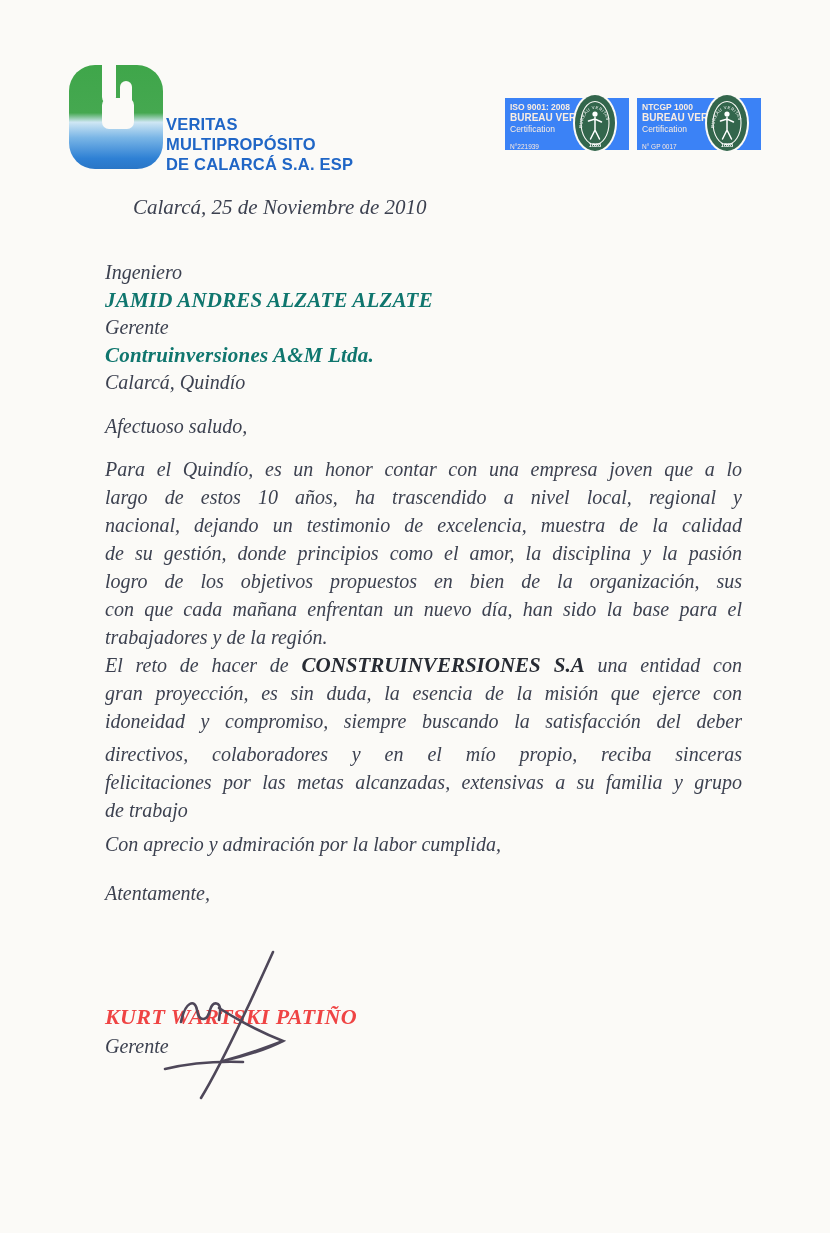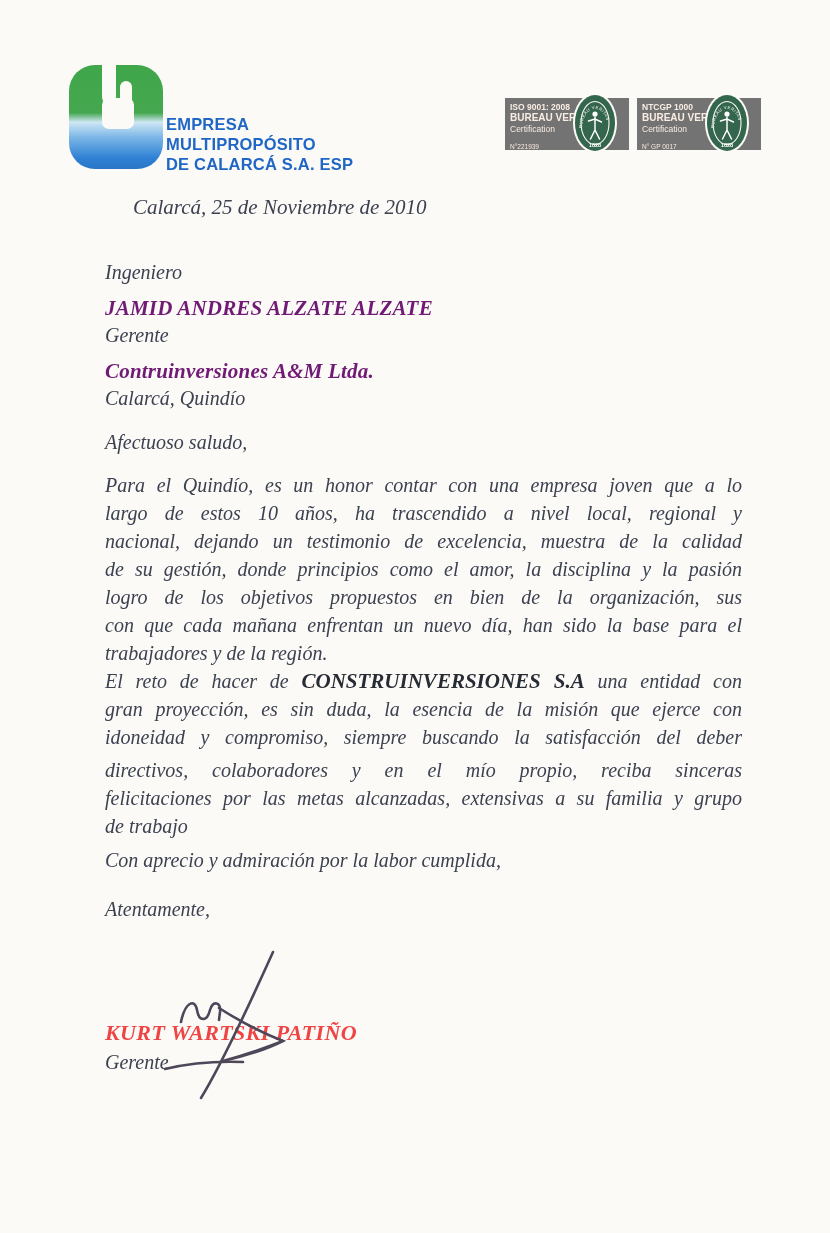--- a/index.html
+++ b/index.html
@@ -19,39 +19,39 @@
   .logo-text {
     position: absolute; left: 166px; top: 114px;
     font-family: "Liberation Sans", sans-serif;
     font-weight: bold; font-size: 16.5px; line-height: 20px;
     color: #2066c6; letter-spacing: 0.2px;
   }
 
   .badge { position: absolute; top: 95px; width: 132px; height: 66px; }
   .badge-rect {
     position: absolute; left: 0; top: 3px; width: 124px; height: 52px;
-    background: #737373;
+    background: #3b82f6;
     font-family: "Liberation Sans", sans-serif;
     color: #f9ede2; padding: 4px 0 0 5px;
   }
   .b-title { font-size: 8.5px; font-weight: bold; line-height: 10px; }
   .b-org   { font-size: 10px;  font-weight: bold; line-height: 12px; }
   .b-sub   { font-size: 8.5px; line-height: 10px; }
   .b-num   { font-size: 6.5px; margin-top: 9px; color: #fbe9de; }
   .seal { position: absolute; left: 66px; top: -4px; }
 
   
   .letter {
     position: absolute; left: 105px; top: 0; width: 637px;
     padding-top: 193px;
     color: #3c4150; font-style: italic; font-size: 20px; line-height: 28px;
   }
   .date { font-size: 21px; line-height: 28px; margin-left: 28px; }
   .addr { margin-top: 38px; line-height: 27.5px; }
-  .addr-strong { font-weight: bold; font-size: 21px; color: #701a75; letter-spacing: 0.2px; margin-top: 8px; }
+  .addr-strong { font-weight: bold; font-size: 21px; color: #0f766e; letter-spacing: 0.2px; }
   .greet { margin-top: 15px; }
   .para { line-height: 28px; }
   .p1 { margin-top: 15px; }
   .p2 { margin-top: 0px; }
   .p3 { margin-top: 5px; }
   .tline { text-align: justify; text-align-last: justify; }
   .tlast { text-align-last: auto; }
   .bseg { font-weight: bold; color: #272b33; font-size: 21px; }
   .closing { margin-top: 6px; }
   .signoff { margin-top: 21px; }
@@ -79,21 +79,21 @@
         <stop offset="1" stop-color="#2a76c6"></stop>
       </linearGradient>
     </defs>
     <rect x="1" y="1" width="94" height="104" rx="26" fill="url(#lgrad)"></rect>
     <rect x="34" y="-6" width="14" height="46" rx="7" fill="#fbfaf7"></rect>
     <rect x="34" y="34" width="32" height="31" rx="7" fill="#fbfaf7"></rect>
     <rect x="52" y="17" width="12" height="28" rx="6" fill="#fbfaf7"></rect>
   </svg>
 
   <div class="logo-text">
-    <div>EMPRESA</div>
+    <div>VERITAS</div>
     <div>MULTIPROPÓSITO</div>
     <div>DE CALARCÁ S.A. ESP</div>
   </div>
 
   <div class="badge" style="left:505px">
     <div class="badge-rect">
       <div class="b-title">ISO 9001: 2008</div>
       <div class="b-org">BUREAU VERITAS</div>
       <div class="b-sub">Certification</div>
       <div class="b-num">N°221939</div>

